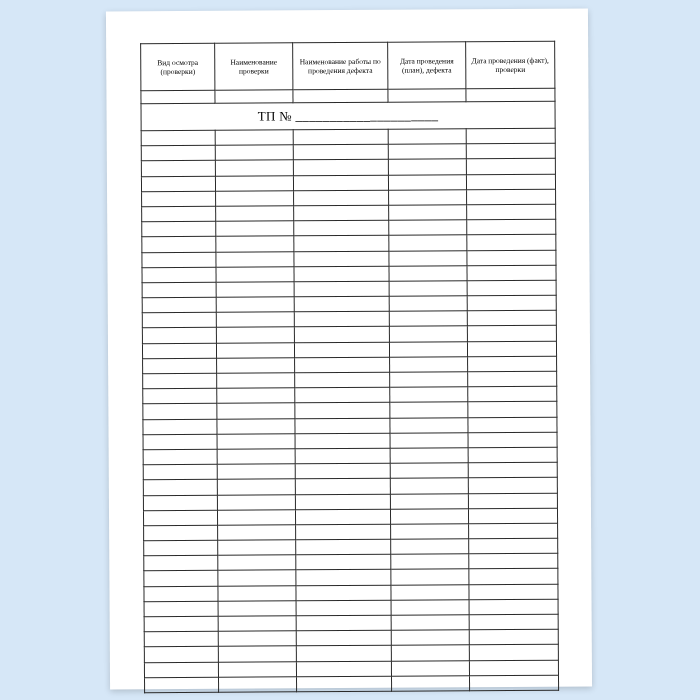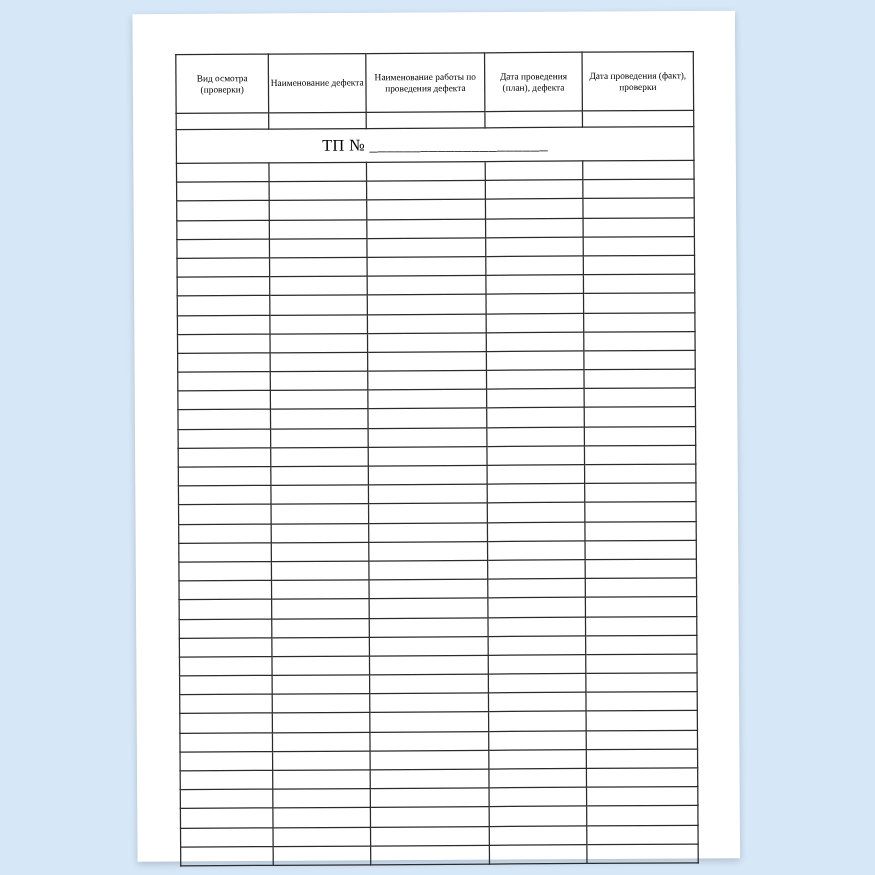--- a/index.html
+++ b/index.html
@@ -89,21 +89,21 @@
         <colgroup>
           <col class="c1">
             <col class="c2">
             <col class="c3">
             <col class="c4">
             <col class="c5">
         </colgroup>
         <thead>
           <tr>
             <th>Вид осмотра (проверки)</th>
-            <th>Наименование дефекта</th>
+            <th>Наименование проверки</th>
             <th>Наименование работы по проведения дефекта</th>
             <th>Дата проведения (план), дефекта</th>
             <th>Дата проведения (факт), проверки</th>
           </tr>
         </thead>
         <tbody>
           <tr class="short-row">
             <td></td>
             <td></td>
             <td></td>

